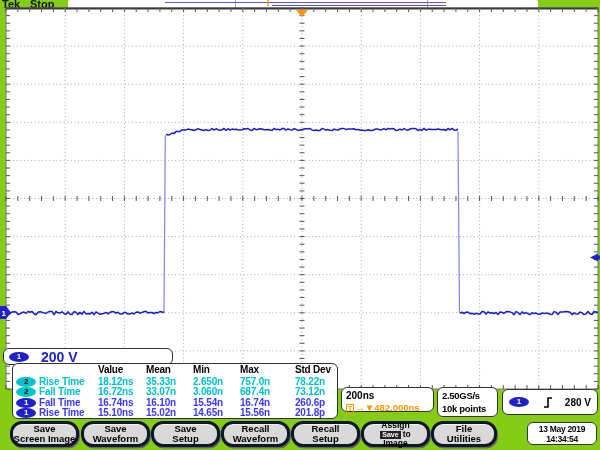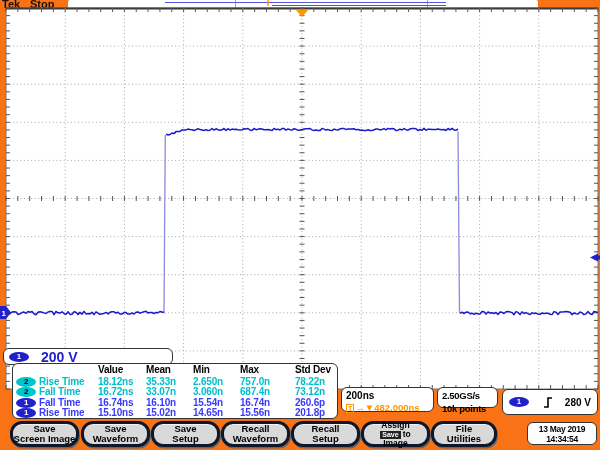--- a/index.html
+++ b/index.html
@@ -1,16 +1,16 @@
 <!DOCTYPE html>
 <html><head>
 <meta charset="utf-8">
 <style>
   html,body{margin:0;padding:0;background:#888;}
-  #screen{position:relative;width:600px;height:450px;background:#f97316;overflow:hidden;
+  #screen{position:relative;width:600px;height:450px;background:#84cc16;overflow:hidden;
           font-family:"Liberation Sans",sans-serif;-webkit-font-smoothing:antialiased;}
   .abs{position:absolute;}
   
   #tek-logo{left:2px;top:-2px;font-size:11px;font-weight:bold;color:#111;letter-spacing:0;}
   #run-status{left:30px;top:-2px;font-size:11px;font-weight:bold;color:#111;}
   
   #record-bar{left:68px;top:0;width:470px;height:9px;background:#fff;border-radius:2px;}
   .rec-line{position:absolute;height:1px;background:#5555e0;}
   .rec-tick{position:absolute;top:0;width:1px;height:9px;background:#aaa;}
   #rec-trig-t{position:absolute;left:197px;top:-3px;color:#ff9500;font-size:10px;font-weight:bold;}
@@ -29,21 +29,21 @@
         font-size:10px;font-weight:bold;line-height:10.5px;letter-spacing:-0.2px;}
   .mrow.head{color:#000;height:11.5px;}
   .mlabel{display:flex;align-items:center;gap:3px;}
   .c-cy{color:#00c0cc;}
   .c-b1{color:#3a3aff;}
   
   #tb-box{left:341px;top:387px;width:93px;height:25px;padding:1px 0 0 4px;}
   #tb-scale{font-size:10px;font-weight:bold;color:#000;line-height:13px;}
   #tb-delay{color:#ff9500;font-size:9.5px;font-weight:bold;line-height:12px;display:flex;align-items:center;}
   #t-chip{display:inline-block;border:1px solid #ff9500;font-size:7px;line-height:7px;padding:0 1px;margin-right:1px;}
-  #acq-box{left:437px;top:387px;width:61px;height:21px;padding:1px 0 4px 4px;}
+  #acq-box{left:437px;top:387px;width:61px;height:30px;padding:1px 0 4px 4px;}
   .acq-line{font-size:9.5px;font-weight:bold;color:#000;line-height:13px;letter-spacing:-0.3px;}
   #trig-box{left:502px;top:389px;width:96px;height:26px;display:flex;align-items:center;padding:0 6px;}
   #trig-level{margin-left:auto;font-size:10px;font-weight:bold;color:#000;}
   #slope-icon{margin-left:14px;}
   
   .menu-btn{position:absolute;top:421px;height:26px;background:#d9d9d9;border:3px solid #0f172a;
             border-radius:12px;box-shadow:1px 1.5px 0 #666, inset 0 1px 0 #f2f2f2;
             display:flex;flex-direction:column;align-items:center;justify-content:center;
             font-size:9.5px;font-weight:bold;color:#000;line-height:10.5px;text-align:center;cursor:pointer;box-sizing:border-box;}
   .menu-btn .sm{font-size:8.5px;line-height:8.5px;}

